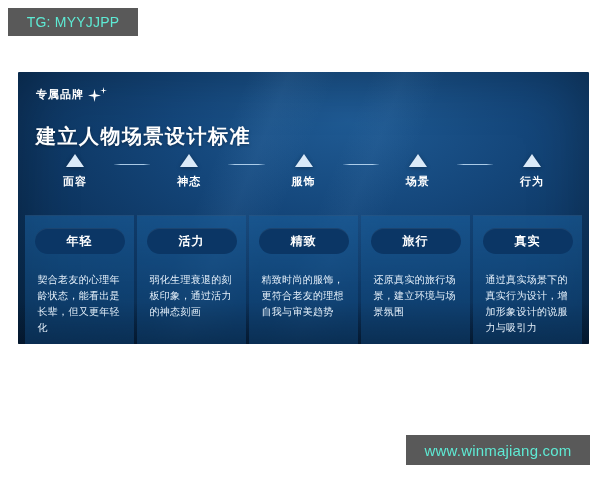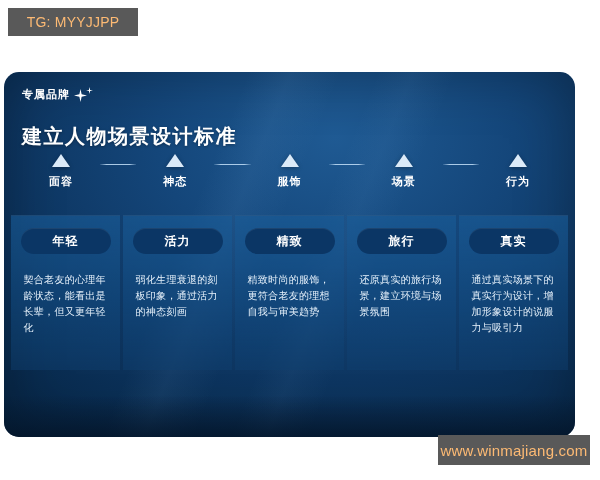--- a/index.html
+++ b/index.html
@@ -12,50 +12,50 @@
     height: 480px;
     overflow: hidden;
     font-family: "DejaVu Sans", "Liberation Sans", sans-serif;
     position: relative;
   }
 
   
   .wm {
     position: absolute;
     background: #595959;
-    color: #fdba74;
+    color: #5eead4;
     font-family: "Liberation Sans", "DejaVu Sans", sans-serif;
     display: flex;
     align-items: center;
     justify-content: center;
     letter-spacing: .2px;
   }
   #wm-top {
     left: 8px;
     top: 8px;
     width: 130px;
     height: 28px;
     font-size: 14px;
   }
   #wm-bottom {
     right: 10px;
     bottom: 15px;
-    width: 152px;
+    width: 184px;
     height: 30px;
     font-size: 15px;
   }
 
   
   #panel {
     position: absolute;
-    left: 4px;
+    left: 18px;
     top: 72px;
     width: 571px;
-    height: 365px;
-    border-radius: 15px;
+    height: 272px;
+    border-radius: 1px;
     overflow: hidden;
     background:
       radial-gradient(120% 140% at 58% 18%, #1f5a93 0%, #14467a 26%, #0d3560 48%, #08294b 68%, #061f3b 100%),
       linear-gradient(160deg, #0a2b4e 0%, #0d3a66 45%, #072139 100%);
     box-shadow: inset 0 0 60px rgba(0,0,0,.28);
   }
   
   #panel::before {
     content: "";
     position: absolute;

